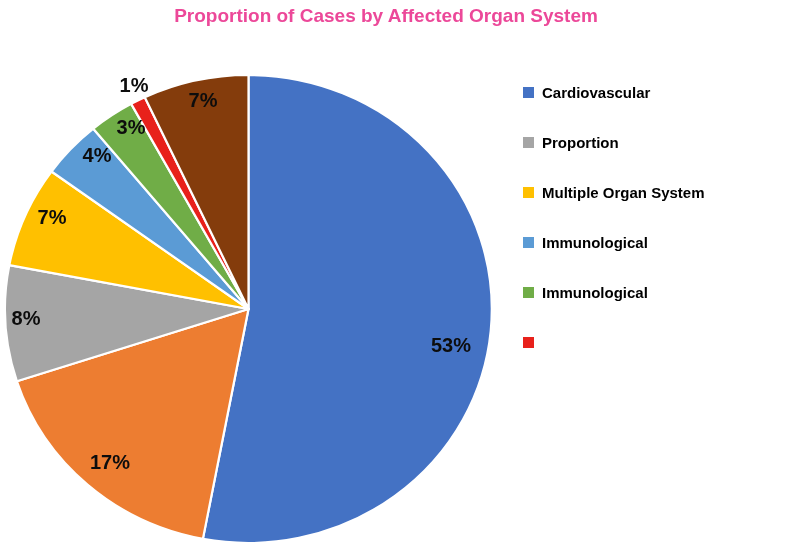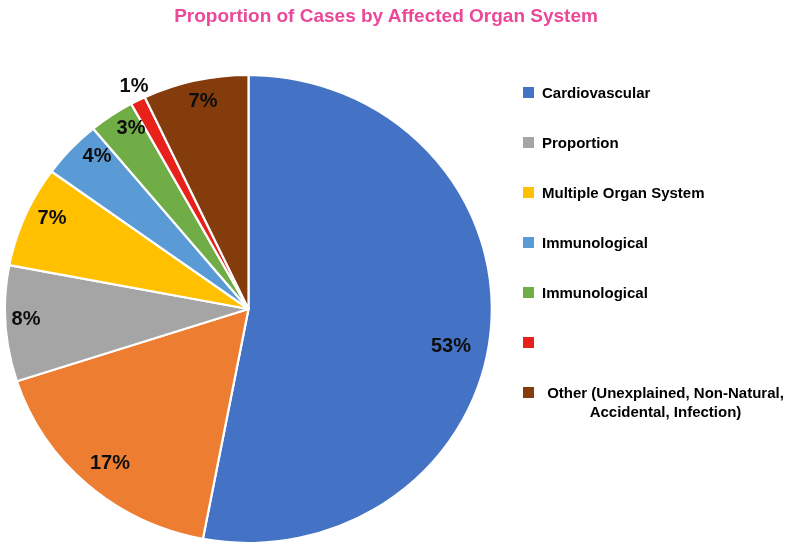--- a/index.html
+++ b/index.html
@@ -69,17 +69,13 @@
       <span class="swatch" style="background: rgb(91, 155, 213);"></span>
       <span class="legend-label">Immunological</span>
     </div>
     <div class="legend-item">
       <span class="swatch" style="background: rgb(112, 173, 71);"></span>
       <span class="legend-label">Immunological</span>
     </div>
     <div class="legend-item">
       <span class="swatch" style="background: rgb(232, 33, 27);"></span>
     </div>
-    <div class="legend-item">
-      <span class="swatch" style="background: rgb(132, 60, 12);"></span>
-      <span class="legend-label">Other (Unexplained, Non-Natural, Accidental, Infection)</span>
-    </div>
   </div>
 
 </body></html>

